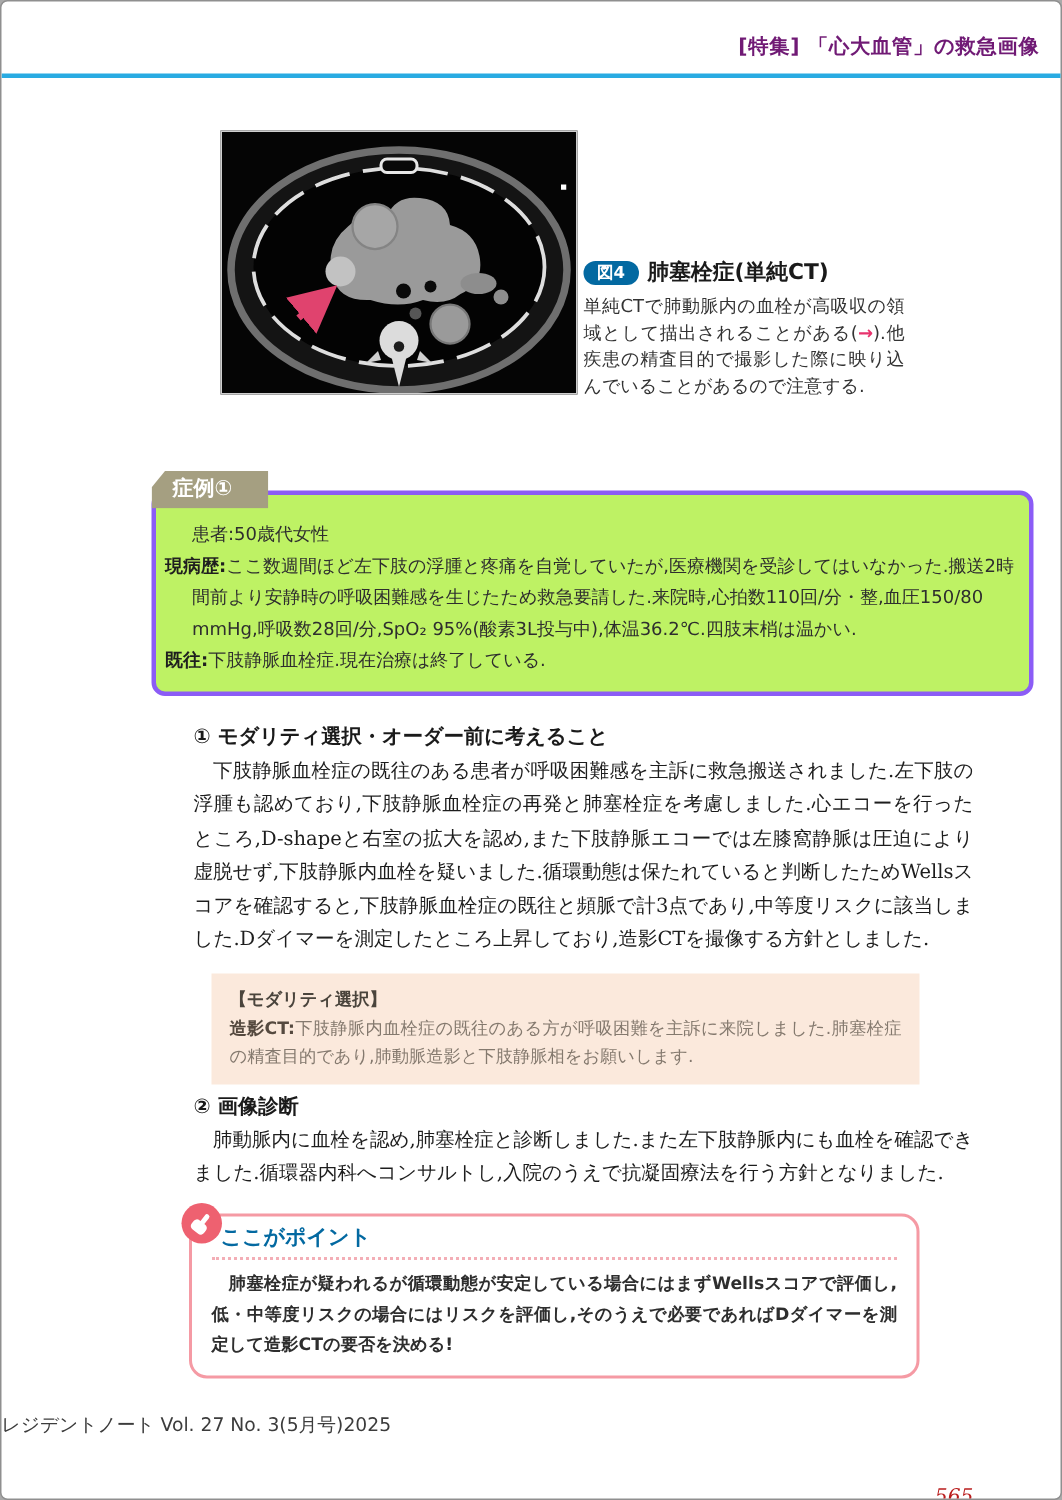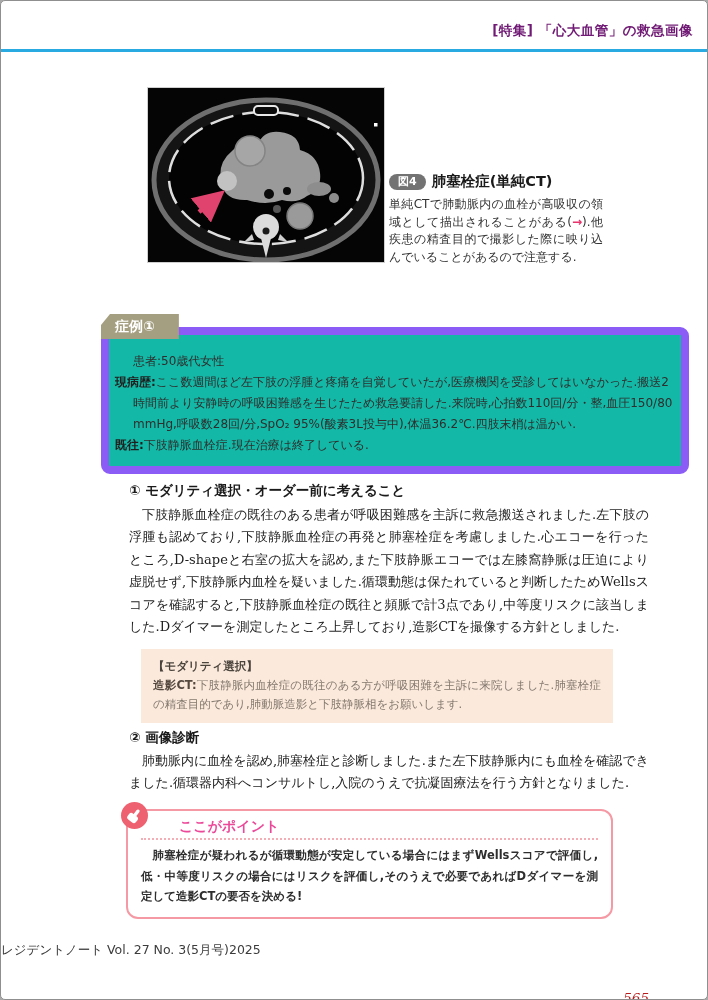--- a/index.html
+++ b/index.html
@@ -20,38 +20,38 @@
   
   .ct-figure {
     position:absolute; left:146px; top:86px; width:238px; height:176px;
     border:1px solid #cfcfcf; box-sizing:border-box; background:#000;
   }
   .ct-figure svg { display:block; }
 
   .fig-caption { position:absolute; left:388px; top:171px; width:214px; }
   .fig-title-row { display:flex; align-items:center; gap:6px; }
   .fig-badge {
-    display:inline-block; background:#737373; color:#fff; font-size:11px; font-weight:bold;
+    display:inline-block; background:#0369a1; color:#fff; font-size:11px; font-weight:bold;
     padding:1.5px 9px; border-radius:9px; line-height:13px; white-space:nowrap;
   }
   .fig-title { font-size:14.5px; font-weight:bold; color:#1a1a1a; white-space:nowrap; }
   .fig-text { margin-top:5px; font-size:12px; line-height:17.5px; color:#333; text-align:justify; }
   .cap-arrow { color:#e8336d; font-weight:bold; }
 
   
   .case-box { position:absolute; left:100px; top:313px; width:588px; }
   .case-tab {
     position:relative; z-index:2; display:inline-block;
     background:#a59f81; color:#fff; font-size:14px; font-weight:bold;
     padding:3px 24px 3px 14px; line-height:19px;
     clip-path:polygon(0 11px, 9px 0, 100% 0, 100% 100%, 0 100%);
   }
   .case-body {
     position:relative; z-index:1; margin-top:-12px;
-    border:8px solid #8b5cf6; border-radius:9px; background:#14b8a6;
+    border:3px solid #8b5cf6; border-radius:9px; background:#bef264;
     padding:16px 8px 10px 6px; box-sizing:border-box;
     font-size:12px; line-height:21px; color:#2e2e2e;
   }
   .case-entry.hang  { padding-left:18px; text-indent:-18px; }
   .case-entry.plain { padding-left:18px; }
   .case-entry b { font-weight:bold; color:#1f1f1f; }
 
   
   .sec-heading {
     position:absolute; left:128px; font-size:13.5px; font-weight:bold; color:#1a1a1a;
@@ -81,21 +81,21 @@
   .point-box {
     position:absolute; left:125px; top:808px; width:487px; box-sizing:border-box;
     border:2px solid #f59aa4; border-radius:12px; background:#fff;
     padding:4px 13px 10px 13px;
   }
   .point-icon {
     position:absolute; left:-7px; top:-9px; width:27px; height:27px; border-radius:50%;
     background:#ee6170; display:flex; align-items:center; justify-content:center;
   }
   .point-title {
-    margin-left:38px; color:#ec4899; font-size:14px; font-weight:bold; line-height:22px;
+    margin-left:6px; color:#0369a1; font-size:14px; font-weight:bold; line-height:22px;font-family:Liberation Serif, serif;
   }
   .point-rule { border-bottom:2px dotted #f3aeb6; margin:1px 0 5px 0; }
   .point-body {
     font-size:11.5px; font-weight:bold; line-height:20.5px; color:#2e2e2e;
     text-indent:1em; text-align:justify;
   }
 
   
   .footer-journal {
     position:absolute; top:941px; left:0; width:708px; text-align:left;

